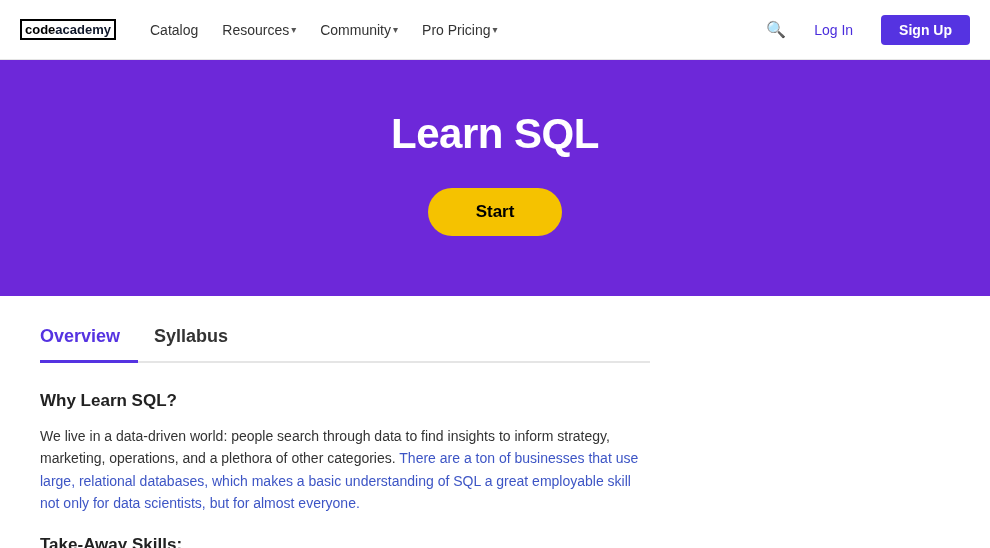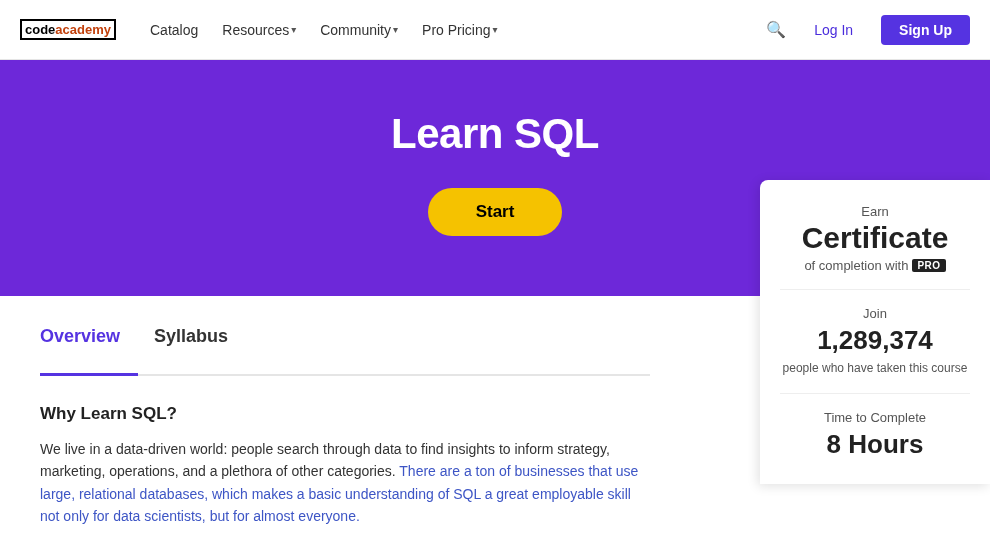--- a/index.html
+++ b/index.html
@@ -11,21 +11,21 @@
       border-bottom: 1px solid #e5e5e5; background: #fff; position: relative; z-index: 10;
     }
     .logo {
       display: flex; align-items: center; margin-right: 24px; text-decoration: none;
     }
     .logo-box {
       border: 2px solid #000; padding: 1px 3px; font-size: 13px; font-weight: bold; color: #000;
       display: inline-flex; align-items: center; gap: 0;
     }
     .logo-code { font-weight: bold; color: #000; }
-    .logo-academy { font-weight: bold; color: #c2410c; }
+    .logo-academy { font-weight: bold; color: #0f172a; }
     .nav-links {
       display: flex; align-items: flex-end; gap: 4px; flex: 1;
     }
     .nav-item {
       display: flex; align-items: center; gap: 2px; padding: 6px 10px;
       font-size: 14px; color: #333; cursor: pointer; text-decoration: none;
       white-space: nowrap;
     }
     .nav-item .caret { font-size: 10px; color: #555; }
     .nav-right { display: flex; align-items: center; gap: 12px; margin-left: auto; }
@@ -80,21 +80,21 @@
     .content-area {
       flex: 1; padding: 20px 40px 30px 40px; max-width: 690px;
     }
     .sidebar-spacer { width: 230px; flex-shrink: 0; }
 
     
     .tabs {
       display: flex; gap: 0; border-bottom: 2px solid #e5e5e5; margin-bottom: 28px;
     }
     .tab {
-      padding: 10px 18px 26px 0; font-size: 18px; font-weight: 600;
+      padding: 10px 18px 13px 0; font-size: 18px; font-weight: 600;
       cursor: pointer; color: #333; border-bottom: 3px solid transparent; margin-bottom: -2px;
       text-decoration: none;
     }
     .tab.active { color: #5533e1; border-bottom: 3px solid #5533e1; }
     .tab:not(.active) { margin-left: 16px; }
 
     
     .section-title { font-size: 17px; font-weight: 700; color: #222; margin-bottom: 14px; }
     .section-body { font-size: 14px; color: #333; line-height: 1.6; margin-bottom: 20px; }
     .section-body a { color: #3d55c5; text-decoration: none; }
@@ -132,35 +132,20 @@
     <button class="btn-login">Log In</button>
     <button class="btn-signup">Sign Up</button>
   </div>
 </nav>
 
 <section class="hero">
   <h1 class="hero-title">Learn SQL</h1>
   <button class="btn-start">Start</button>
 
   
-  <div class="sidebar-card">
-    <div class="card-earn">Earn</div>
-    <div class="card-certificate">Certificate</div>
-    <div class="card-completion">
-      <span>of completion with</span>
-      <span class="pro-badge">PRO</span>
-    </div>
-    <hr class="card-divider">
-    <div class="card-join">Join</div>
-    <div class="card-number">1,289,374</div>
-    <div class="card-people">people who have taken this course</div>
-    <hr class="card-divider">
-    <div class="card-time-label">Time to Complete</div>
-    <div class="card-hours">8 Hours</div>
-  </div>
 </section>
 
 <div class="main-content">
   <div class="content-area">
 
     <div class="tabs">
       <a class="tab active" href="#">
         <span>Overview</span>
       </a>
       <a class="tab" href="#">

